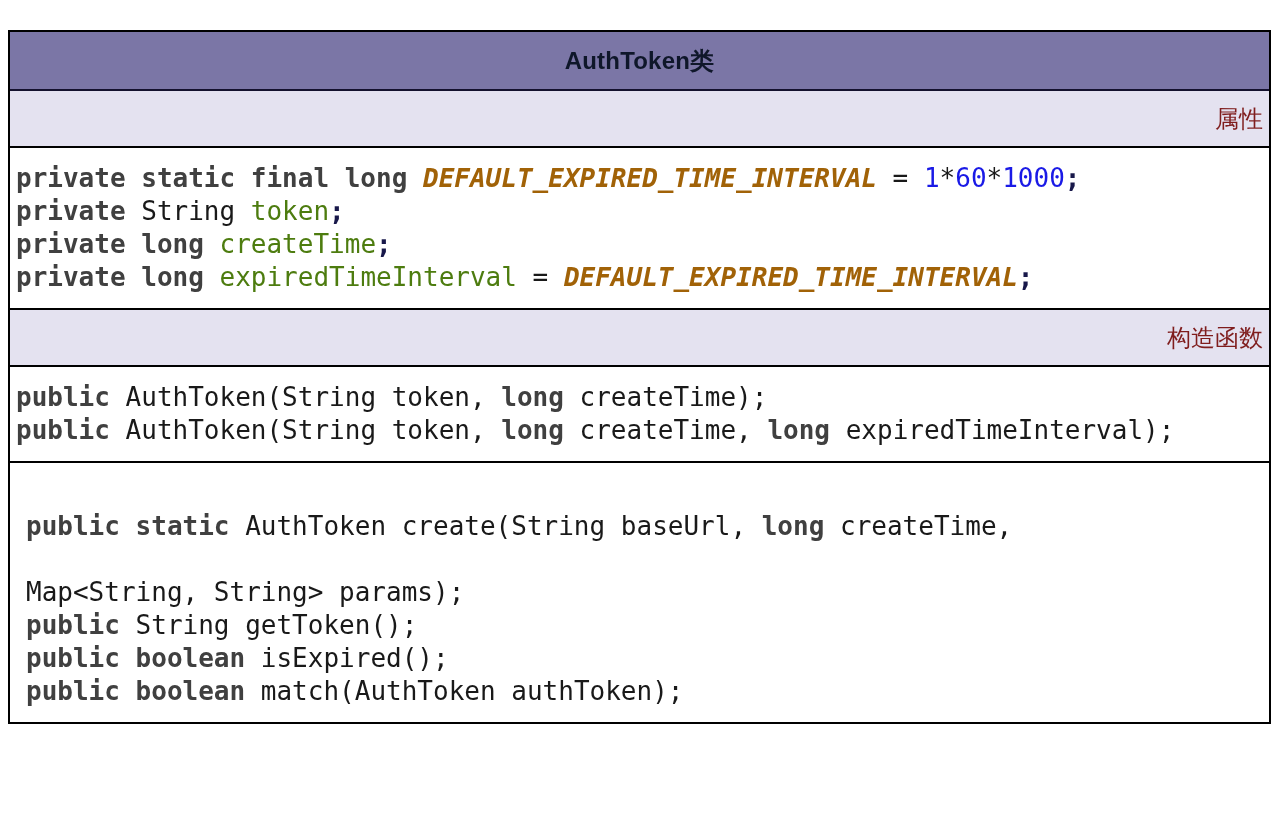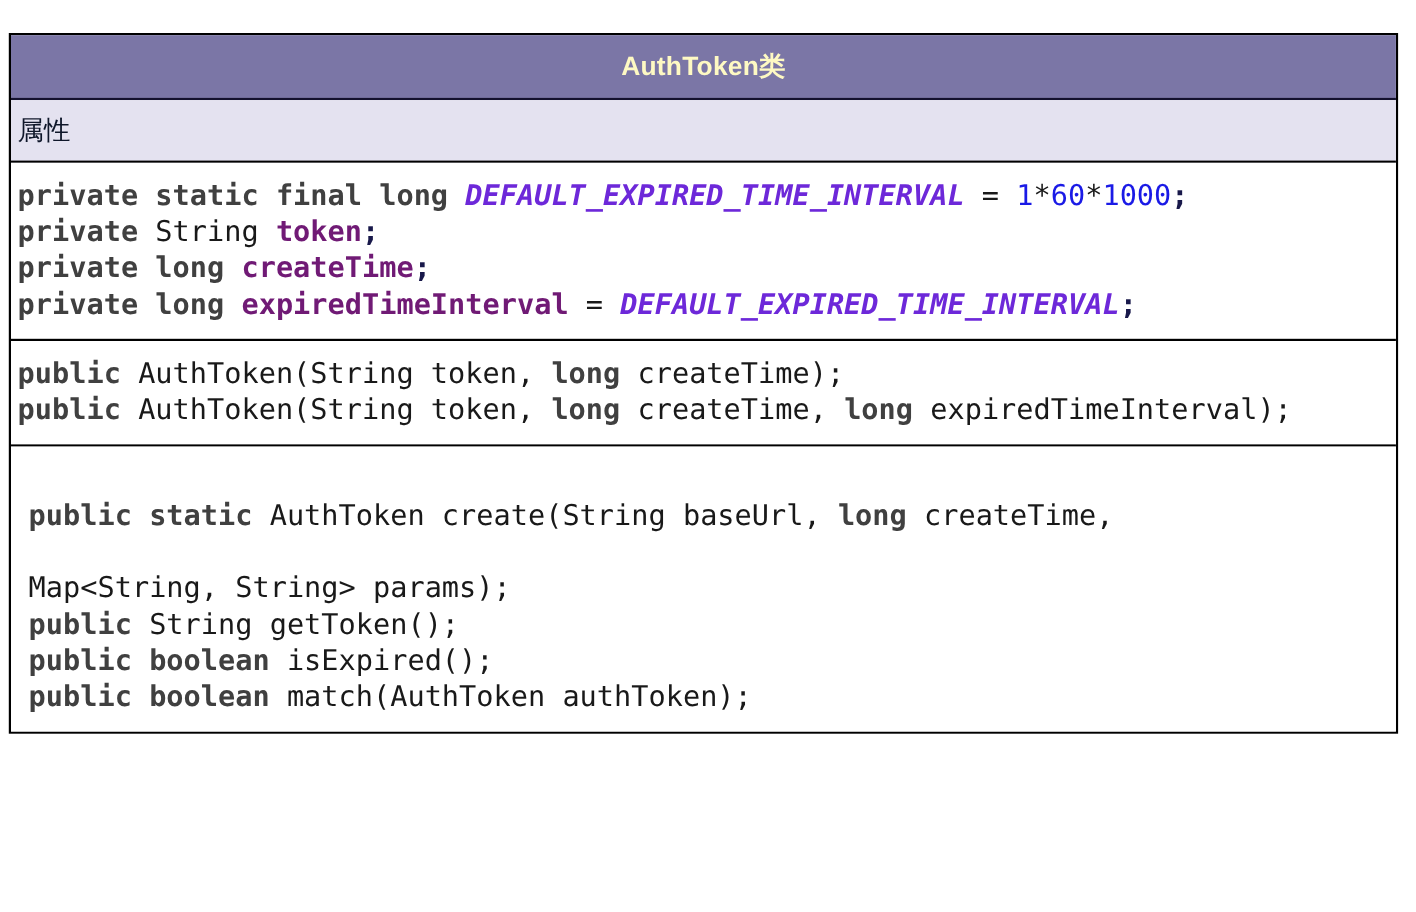--- a/index.html
+++ b/index.html
@@ -14,61 +14,63 @@
     position: absolute;
     left: 8px;
     top: 30px;
     width: 1263px;
     box-sizing: border-box;
     border: 2px solid #000000;
     background: #ffffff;
   }
   .title-row {
     background: #7b76a6;
-    color: #fef9c3;
+    color: #0f172a;
     font-size: 24px;
     font-weight: bold;
     text-align: center;
     line-height: 29px;
     padding: 14px 4px;
     border-bottom: 2px solid #14112e;
     letter-spacing: 0.2px;
   }
   .section-header {
     background: #e4e2f0;
-    color: #0f172a;
+    color: #7f1d1d;
     font-size: 24px;
     line-height: 29px;
     padding: 13px 6px;
     border-bottom: 2px solid #000000;
+    text-align: right;
   }
   .code-cell {
     background: #ffffff;
     border-bottom: 2px solid #000000;
     padding: 14px 6px;
     font-family: "DejaVu Sans Mono", "Liberation Mono", monospace;
     font-size: 26px;
     line-height: 33px;
     color: #191919;
     white-space: pre;
     overflow: hidden;
   }
   .code-cell:last-child { border-bottom: none; padding-left: 16px; }
   .code-line { min-height: 33px; }
   .tok-kw    { color: #404040; font-weight: bold; }
   .tok-plain { color: #191919; }
-  .tok-field { color: #701a75; font-weight: bold; }
-  .tok-const { color: #6d28d9; font-weight: bold; font-style: italic; }
+  .tok-field { color: #4d7c0f; font-weight: normal; }
+  .tok-const { color: #a16207; font-weight: bold; font-style: italic; }
   .tok-num   { color: #1a1ae6; }
   .tok-punct { color: #18184a; font-weight: bold; }
 </style>
 </head>
 <body>
 
 <div class="class-table">
   <div class="title-row">AuthToken类</div>
   <div id="sections">
       <div class="section-header">属性</div>
       <div class="code-cell"><div class="code-line"><span class="tok-kw">private static final long</span><span class="tok-plain"> </span><span class="tok-const">DEFAULT_EXPIRED_TIME_INTERVAL</span><span class="tok-plain"> = </span><span class="tok-num">1</span><span class="tok-plain">*</span><span class="tok-num">60</span><span class="tok-plain">*</span><span class="tok-num">1000</span><span class="tok-punct">;</span></div><div class="code-line"><span class="tok-kw">private</span><span class="tok-plain"> String </span><span class="tok-field">token</span><span class="tok-punct">;</span></div><div class="code-line"><span class="tok-kw">private long</span><span class="tok-plain"> </span><span class="tok-field">createTime</span><span class="tok-punct">;</span></div><div class="code-line"><span class="tok-kw">private long</span><span class="tok-plain"> </span><span class="tok-field">expiredTimeInterval</span><span class="tok-plain"> = </span><span class="tok-const">DEFAULT_EXPIRED_TIME_INTERVAL</span><span class="tok-punct">;</span></div></div>
+      <div class="section-header">构造函数</div>
       <div class="code-cell"><div class="code-line"><span class="tok-kw">public</span><span class="tok-plain"> AuthToken(String token, </span><span class="tok-kw">long</span><span class="tok-plain"> createTime);</span></div><div class="code-line"><span class="tok-kw">public</span><span class="tok-plain"> AuthToken(String token, </span><span class="tok-kw">long</span><span class="tok-plain"> createTime, </span><span class="tok-kw">long</span><span class="tok-plain"> expiredTimeInterval);</span></div></div>
       <div class="code-cell"><div class="code-line">&nbsp;</div><div class="code-line"><span class="tok-kw">public static</span><span class="tok-plain"> AuthToken create(String baseUrl, </span><span class="tok-kw">long</span><span class="tok-plain"> createTime,</span></div><div class="code-line">&nbsp;</div><div class="code-line"><span class="tok-plain">Map&lt;String, String&gt; params);</span></div><div class="code-line"><span class="tok-kw">public</span><span class="tok-plain"> String getToken();</span></div><div class="code-line"><span class="tok-kw">public boolean</span><span class="tok-plain"> isExpired();</span></div><div class="code-line"><span class="tok-kw">public boolean</span><span class="tok-plain"> match(AuthToken authToken);</span></div></div>
     </div>
 </div>
 
 </body></html>

